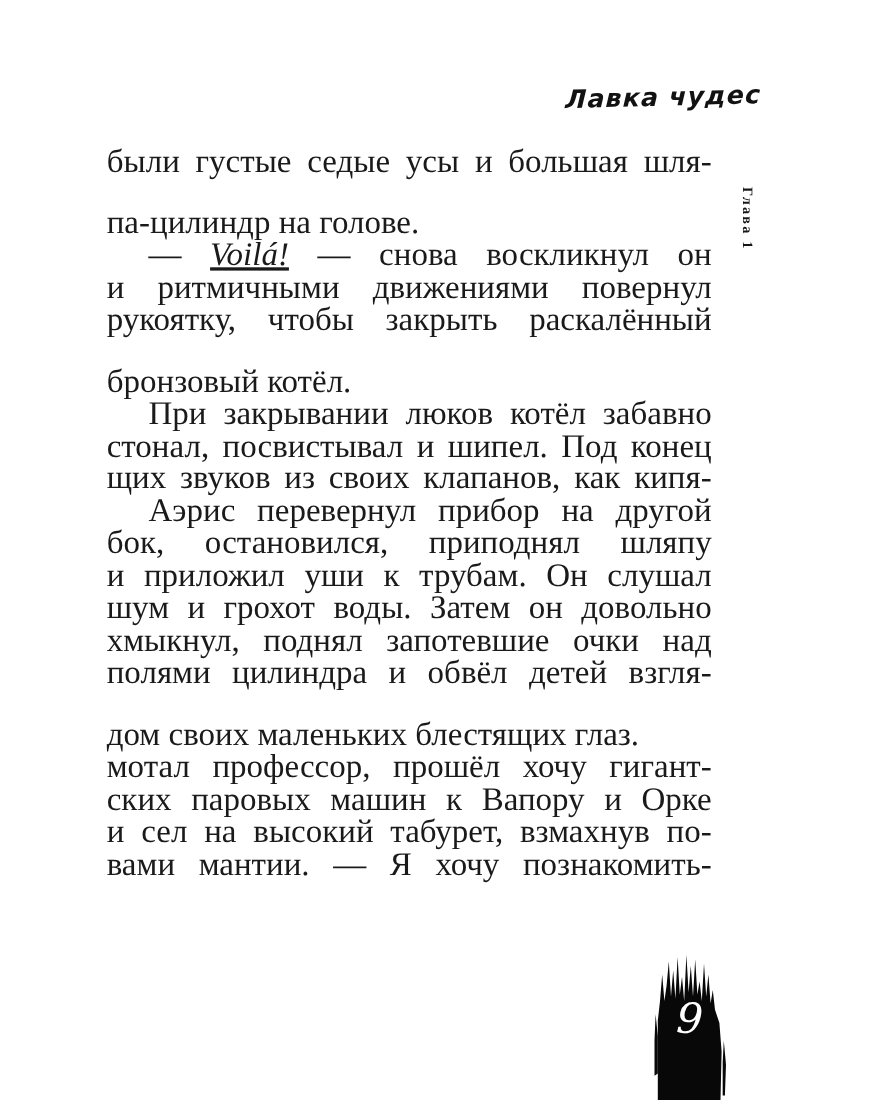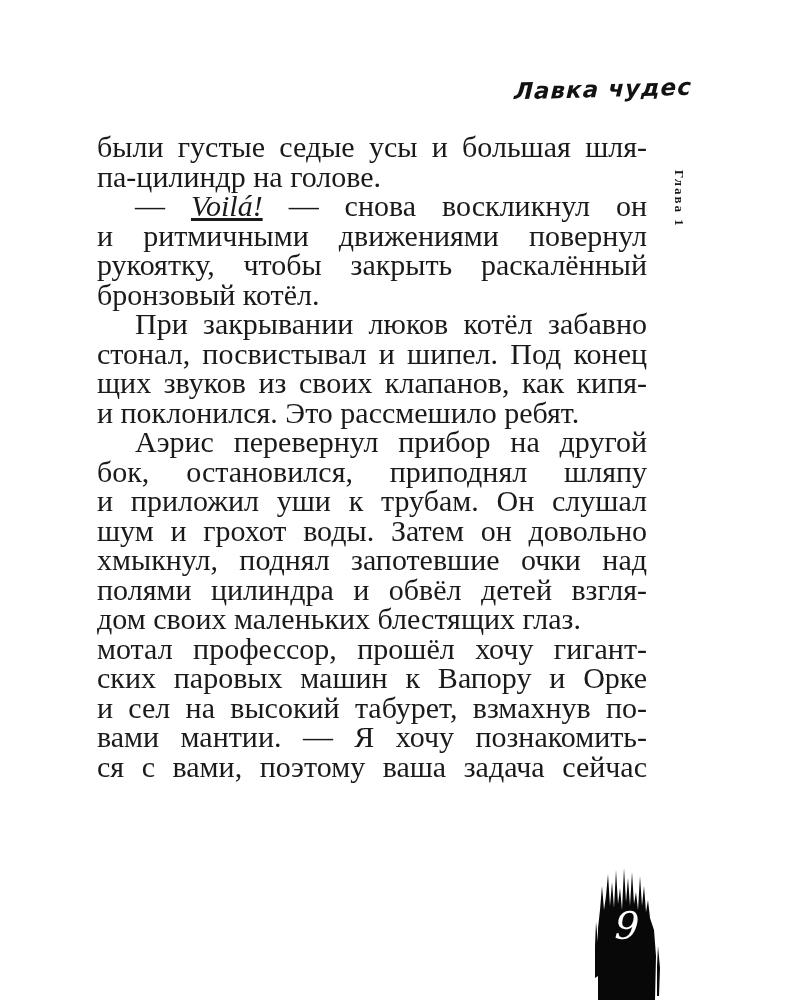--- a/index.html
+++ b/index.html
@@ -56,20 +56,21 @@
     color: #1a1a1a;
   }
   .text-line {
     text-align: justify;
     text-align-last: justify;
     text-justify: inter-word;
     white-space: normal;
   }
   .text-line.last {
     text-align-last: left;
+    margin-top: 26px;
   }
   .text-line.indent {
     padding-left: 38px;
   }
   .text-line em {
     font-style: italic;
     text-decoration: underline;
   }
 
   
@@ -110,33 +111,31 @@
   <div class="body-text">
       <div class="text-line">были густые седые усы и большая шля-</div>
       <div class="text-line last">па-цилиндр на голове.</div>
       <div class="text-line indent"><span>— </span><em>Voilá!</em><span> — снова воскликнул он</span></div>
       <div class="text-line">и ритмичными движениями повернул</div>
       <div class="text-line">рукоятку, чтобы закрыть раскалённый</div>
       <div class="text-line last">бронзовый котёл.</div>
       <div class="text-line indent">При закрывании люков котёл забавно</div>
       <div class="text-line">стонал, посвистывал и шипел. Под конец</div>
       <div class="text-line">щих звуков из своих клапанов, как кипя-</div>
-      <div class="text-line last">и поклонился. Это рассмешило ребят.</div>
       <div class="text-line indent">Аэрис перевернул прибор на другой</div>
       <div class="text-line">бок, остановился, приподнял шляпу</div>
       <div class="text-line">и приложил уши к трубам. Он слушал</div>
       <div class="text-line">шум и грохот воды. Затем он довольно</div>
       <div class="text-line">хмыкнул, поднял запотевшие очки над</div>
       <div class="text-line">полями цилиндра и обвёл детей взгля-</div>
       <div class="text-line last">дом своих маленьких блестящих глаз.</div>
       <div class="text-line">мотал профессор, прошёл хочу гигант-</div>
       <div class="text-line">ских паровых машин к Вапору и Орке</div>
       <div class="text-line">и сел на высокий табурет, взмахнув по-</div>
       <div class="text-line">вами мантии. — Я хочу познакомить-</div>
-      <div class="text-line">ся с вами, поэтому ваша задача сейчас</div>
     </div>
 
   <div class="ink-brush">
     <svg viewBox="0 0 70 134" aria-hidden="true">
       <path fill="#080808" d="
         M6,134 L6,62 L8,44 L10,20 L12,44 L14,30 L16,8 L18,40
         L20,16 L22,42 L24,4 L26,38 L28,22 L30,44 L32,2 L34,36
         L36,12 L38,40 L40,6 L42,38 L44,26 L46,44 L48,10 L50,40
         L52,20 L54,46 L56,34 L58,52 L62,64 L64,90 L63,134 Z"></path>
       <path fill="#080808" d="M3,80 L4,56 L6,76 L6,110 L3,112 Z"></path>

